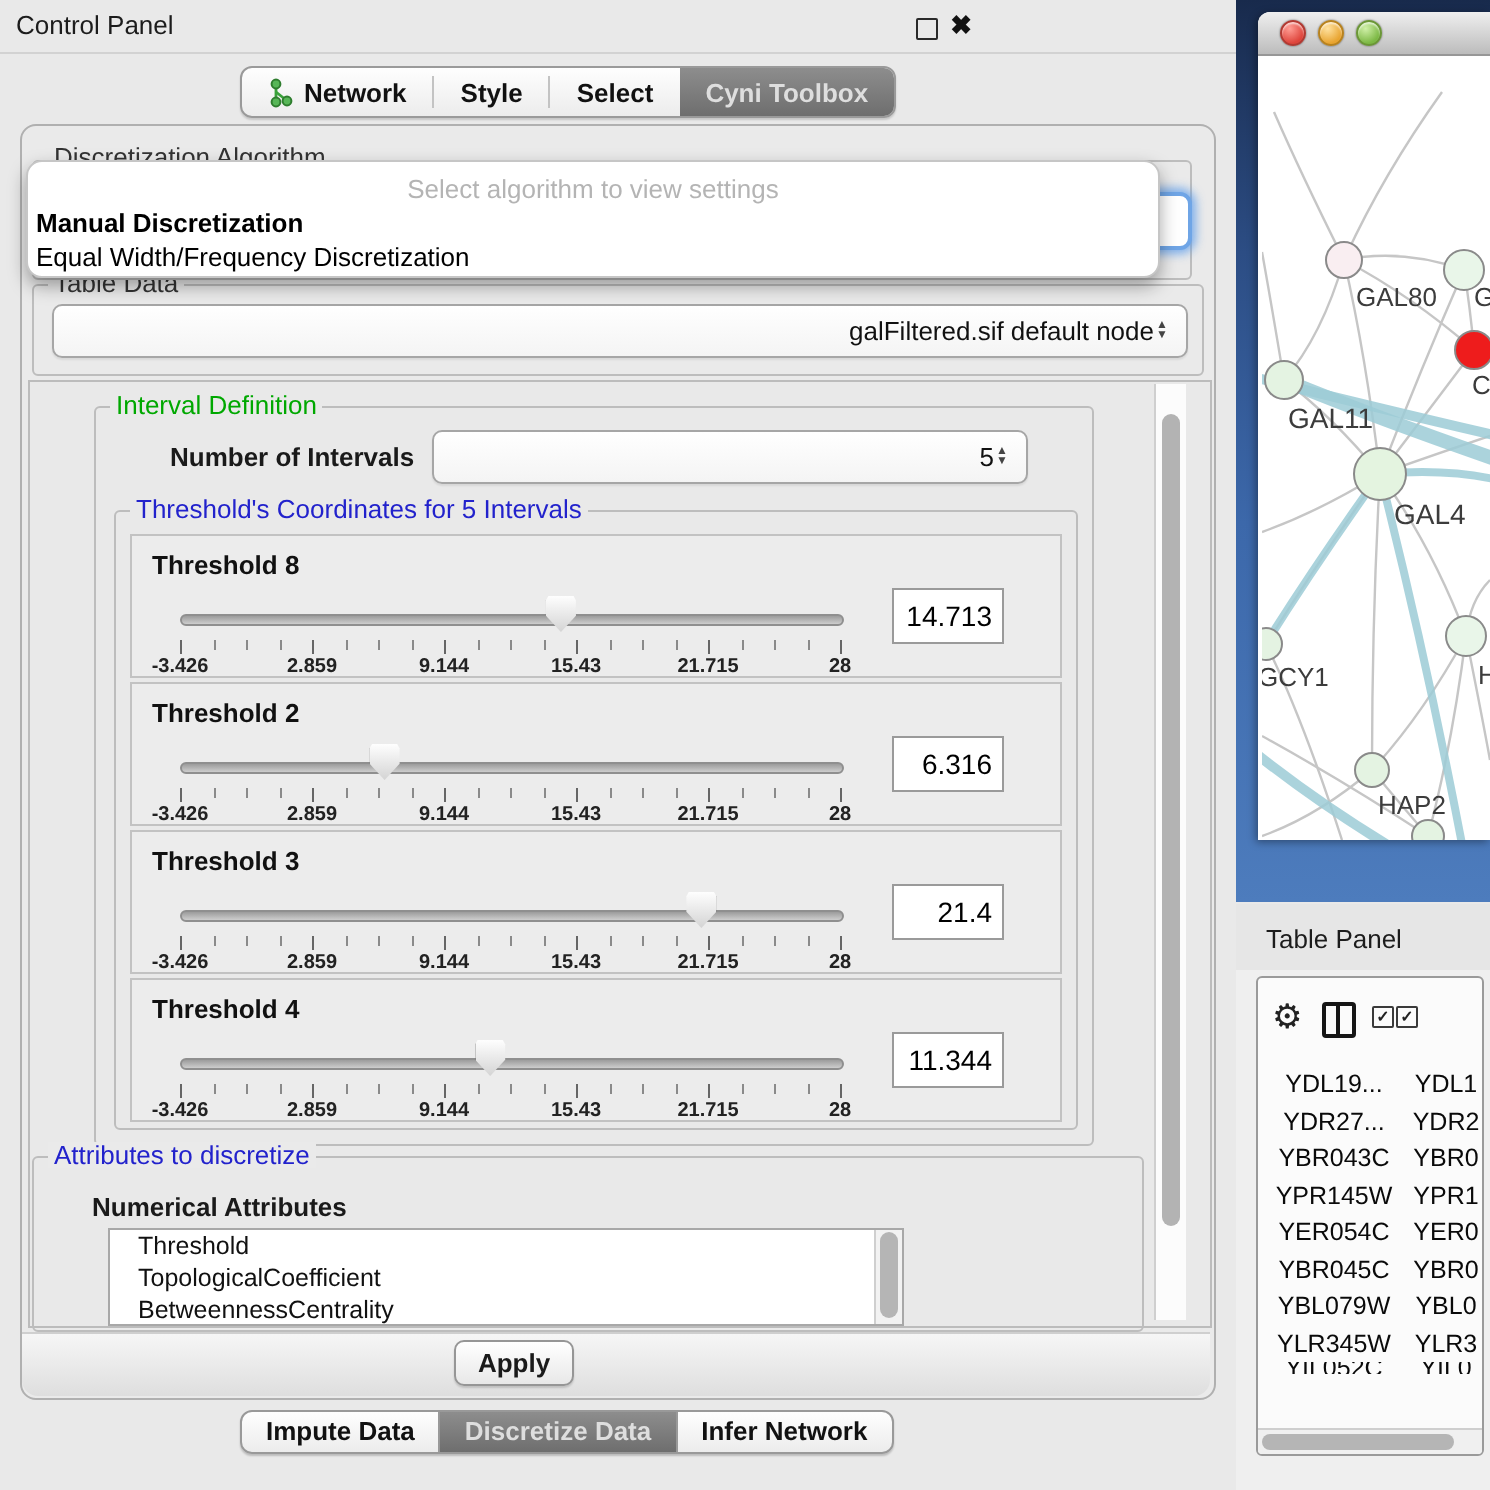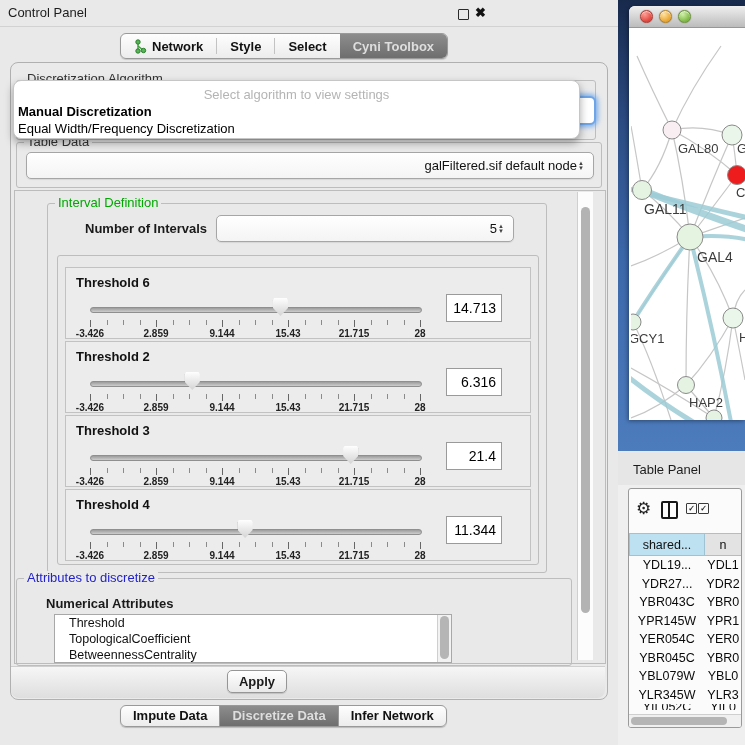--- a/index.html
+++ b/index.html
@@ -194,23 +194,24 @@
   <div class="abs noi-label">Number of Intervals</div>
   <div class="abs combo noi-combo">
     <span class="val">5</span>
     <span class="spinner">
         <span>▲</span>
         <span>▼</span>
       </span>
   </div>
 
   <div class="abs thr-group"></div>
+  <div class="abs group-title gt-blue thr-title">Threshold's Coordinates for 5 Intervals</div>
 
   <div class="abs threshold-panel" style="top:76px">
-    <div class="thr-label">Threshold 6</div>
+    <div class="thr-label">Threshold 8</div>
     <div class="slider-track"></div>
     <div class="slider-thumb" style="left: 206.975px;"></div>
     <div>
         <div class="tick major" style="left: 24px;"></div>
         <div class="tick" style="left: 40.5px;"></div>
         <div class="tick" style="left: 57px;"></div>
         <div class="tick" style="left: 73.5px;"></div>
         <div class="tick major" style="left: 90px;"></div>
         <div class="tick" style="left: 106.5px;"></div>
         <div class="tick" style="left: 123px;"></div>
@@ -441,24 +442,20 @@
   <div class="abs tp-title">Table Panel</div>
 </div>
 <div class="abs tp-area">
   <div class="abs tp-box">
     <div class="tp-toolbar">
       <span class="gear">⚙</span>
       <span class="split-icon"></span>
       <span class="cb" style="left:57px">✓</span>
       <span class="cb" style="left:69px">✓</span>
     </div>
-    <div class="tp-header">
-      <div class="tp-h1">shared...</div>
-      <div class="tp-h2">n</div>
-    </div>
     <div id="tp-rows">
         <div class="tp-row">
           <div class="tp-c1">YDL19...</div>
           <div class="tp-c2">YDL1</div>
         </div>
         <div class="tp-row">
           <div class="tp-c1">YDR27...</div>
           <div class="tp-c2">YDR2</div>
         </div>
         <div class="tp-row">

